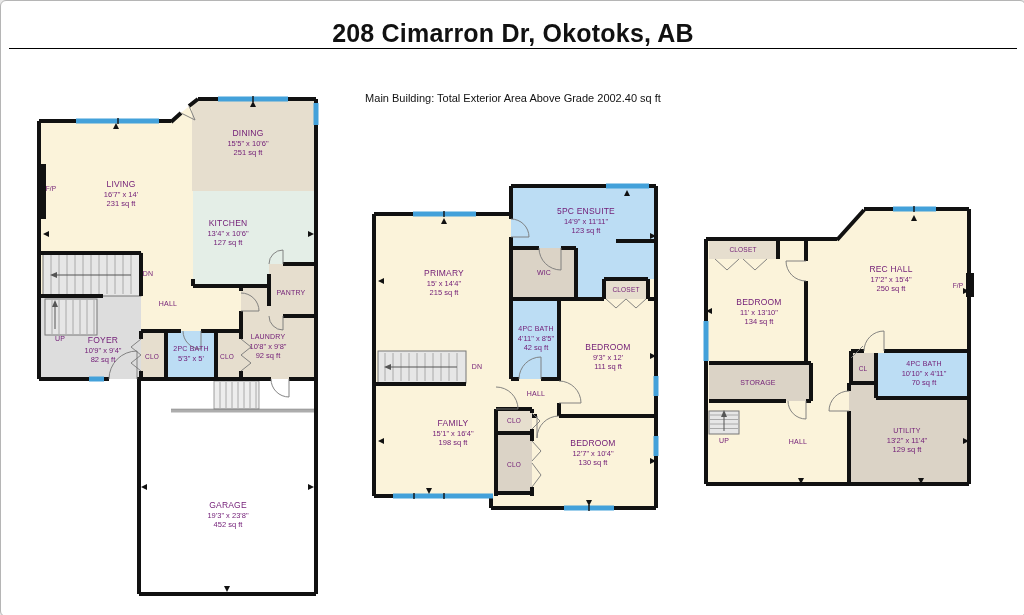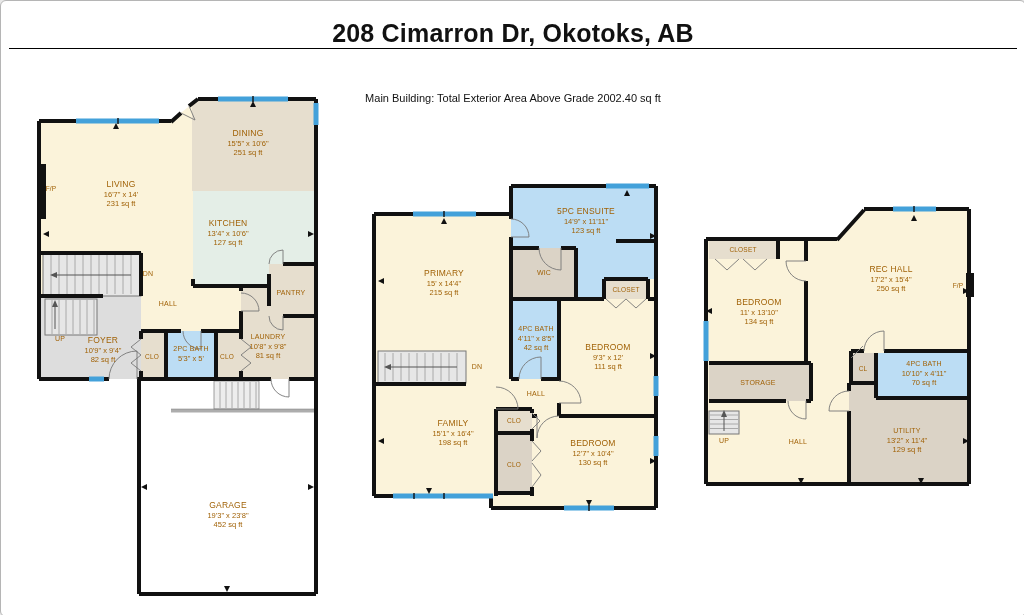--- a/index.html
+++ b/index.html
@@ -5,21 +5,21 @@
   html,body{margin:0;padding:0;background:#e8e8e8;font-family:"Liberation Sans",sans-serif;}
   #page{position:relative;width:1024px;height:615px;background:#ffffff;border:1px solid #b5b5b5;
         border-radius:6px;overflow:hidden;margin:0 auto;}
   .title{position:absolute;top:18px;left:0;width:100%;text-align:center;
          font-size:25px;font-weight:700;color:#111;letter-spacing:.2px;}
   .rule{position:absolute;top:47px;left:8px;right:8px;border-top:1.6px solid #000;}
   .subtitle{position:absolute;top:55px;left:0;width:100%;text-align:center;
             font-size:11px;color:#111;margin-top:36px;}
   .plan{position:absolute;}
   svg{display:block;overflow:visible;}
-  .lbl{position:absolute;transform:translate(-50%,-50%);text-align:center;color:#a16207;
+  .lbl{position:absolute;transform:translate(-50%,-50%);text-align:center;color:#701a75;
        white-space:nowrap;line-height:1.25;}
   .rn{display:block;font-size:8.5px;letter-spacing:.2px;}
   .rd{display:block;font-size:7.5px;}
   .sm .rn{font-size:7px;}
   .xs .rn{font-size:6.5px;}
 </style>
 </head>
 <body>
 
 <div id="page">
@@ -261,21 +261,21 @@
   <div class="lbl sm" style="left:190px;top:353px">
     <span class="rn">2PC BATH</span>
     <span class="rd">5'3" x 5'</span>
   </div>
   <div class="lbl xs" style="left:226px;top:356px">
     <span class="rn">CLO</span>
   </div>
   <div class="lbl sm" style="left:267px;top:346px">
     <span class="rn">LAUNDRY</span>
     <span class="rd">10'8" x 9'8"</span>
-    <span class="rd">81 sq ft</span>
+    <span class="rd">92 sq ft</span>
   </div>
   <div class="lbl" style="left:227px;top:514px">
     <span class="rn">GARAGE</span>
     <span class="rd">19'3" x 23'8"</span>
     <span class="rd">452 sq ft</span>
   </div>
   <div class="lbl sm" style="left:147px;top:273px">
     <span class="rn">DN</span>
   </div>
   <div class="lbl sm" style="left:59px;top:338px">

